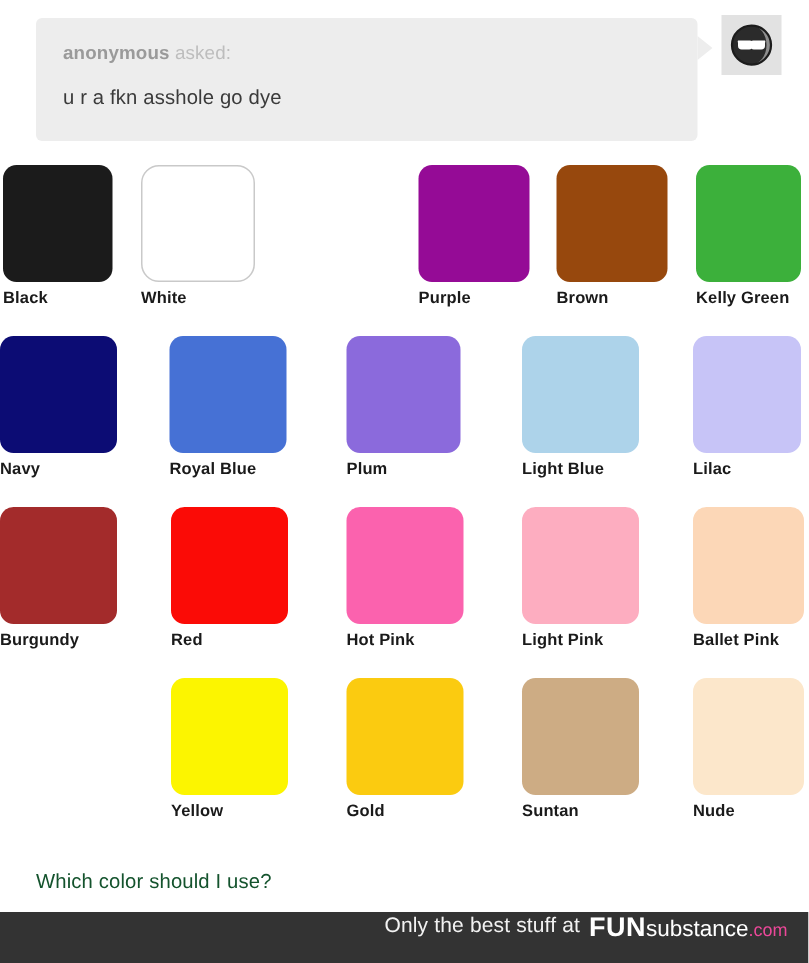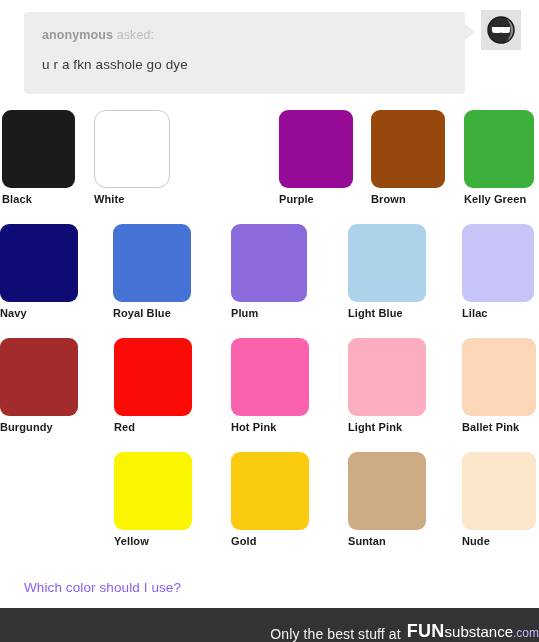--- a/index.html
+++ b/index.html
@@ -109,55 +109,55 @@
     white-space: nowrap;
     line-height: 12px;
   }
 
   
   .closing {
     position: absolute;
     left: 24px;
     top: 580px;
     font-size: 13.5px;
-    color: #8b5cf6;
+    color: #14532d;
     letter-spacing: 0.1px;
   }
 
   
   .footer {
     position: absolute;
     left: 0;
     bottom: 0;
     width: 539px;
     height: 34px;
     background: #333333;
     display: flex;
-    align-items: flex-end;
+    align-items: flex-start;
     justify-content: flex-end;
     box-sizing: border-box;
-    padding-right: 0;
+    padding-right: 14px;
   }
   .footer-text {
     color: #f2f2f2;
     font-size: 14px;
     letter-spacing: 0.1px;
   }
   .brand-fun {
     font-weight: bold;
     color: #ffffff;
     font-size: 18px;
     letter-spacing: 0.3px;
   }
   .brand-substance {
     color: #ffffff;
     font-size: 15px;
   }
   .brand-tld {
-    color: #c4b5fd;
+    color: #ec4899;
     font-size: 12px;
   }
   .footer-brand { margin-left: 6px; }
 </style>
 </head>
 <body>
 
 <div class="ask-region">
 
   <div class="ask-bubble">

